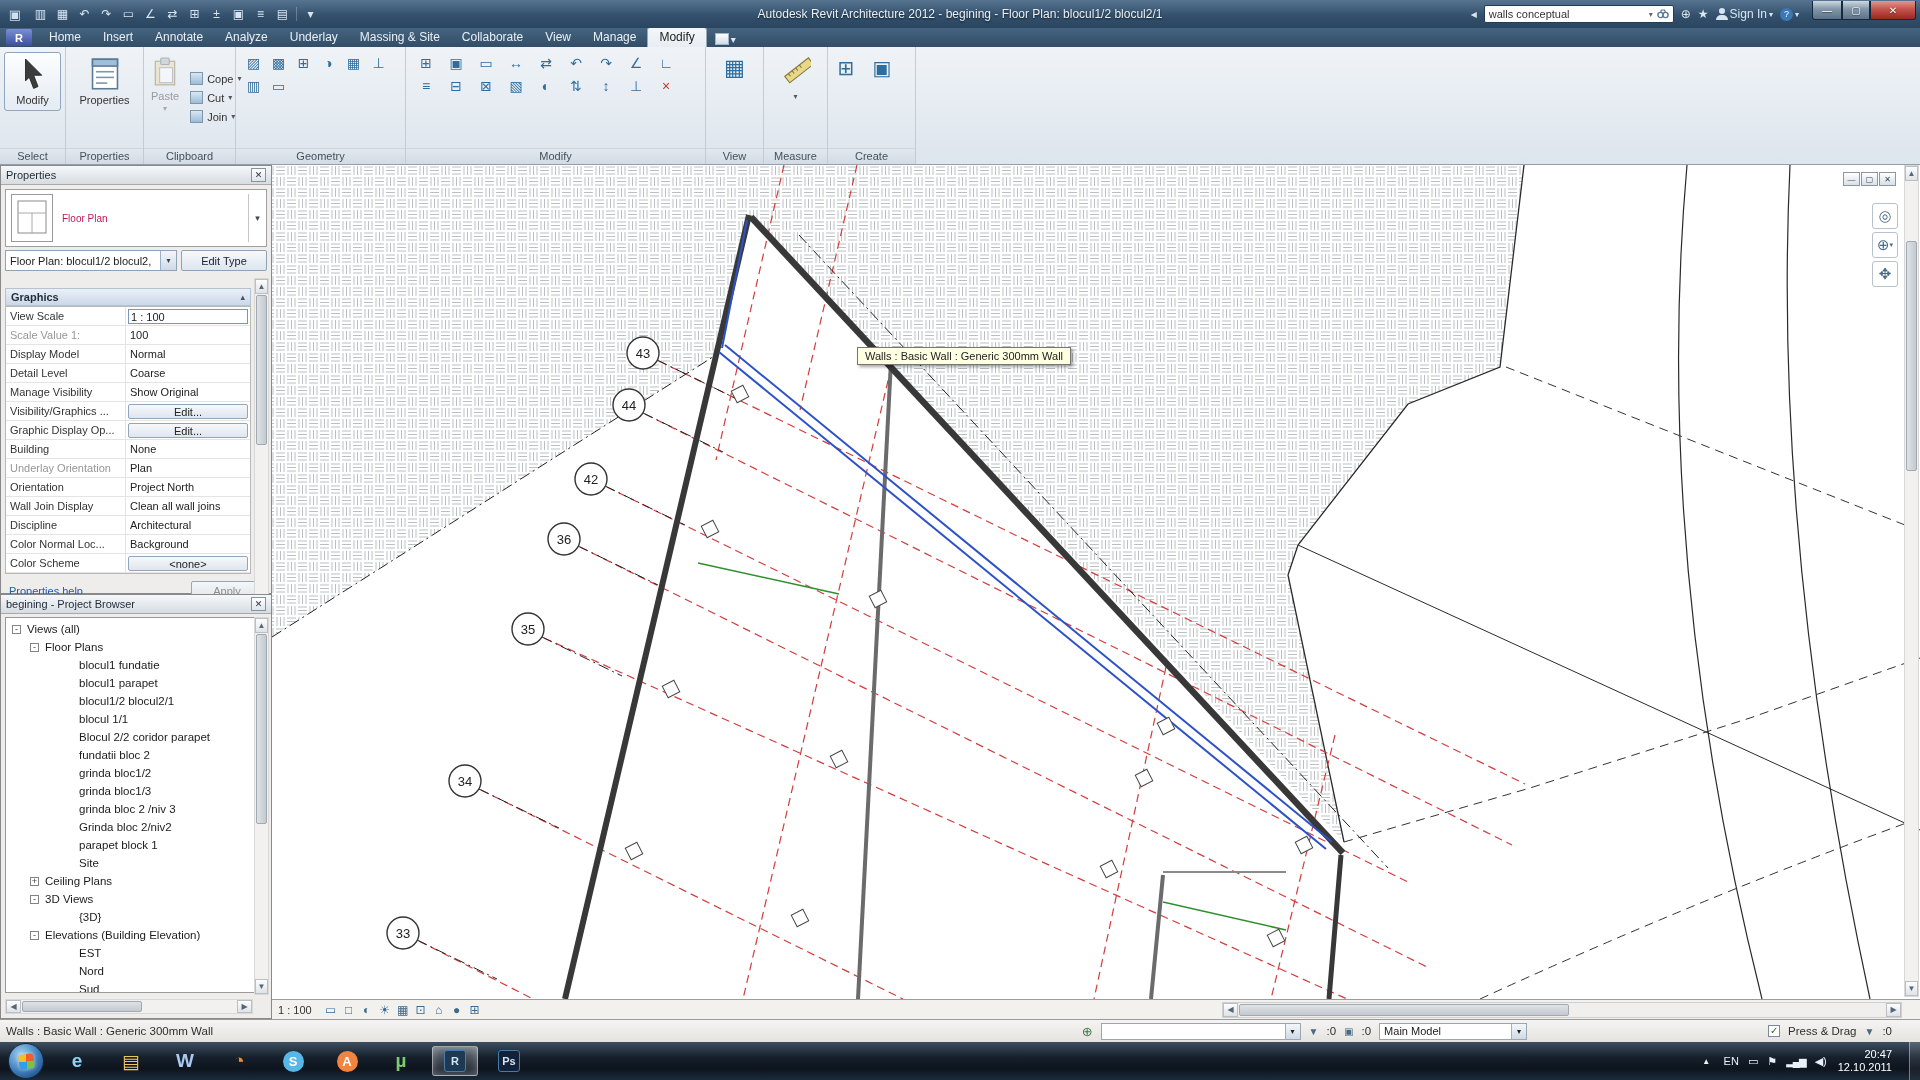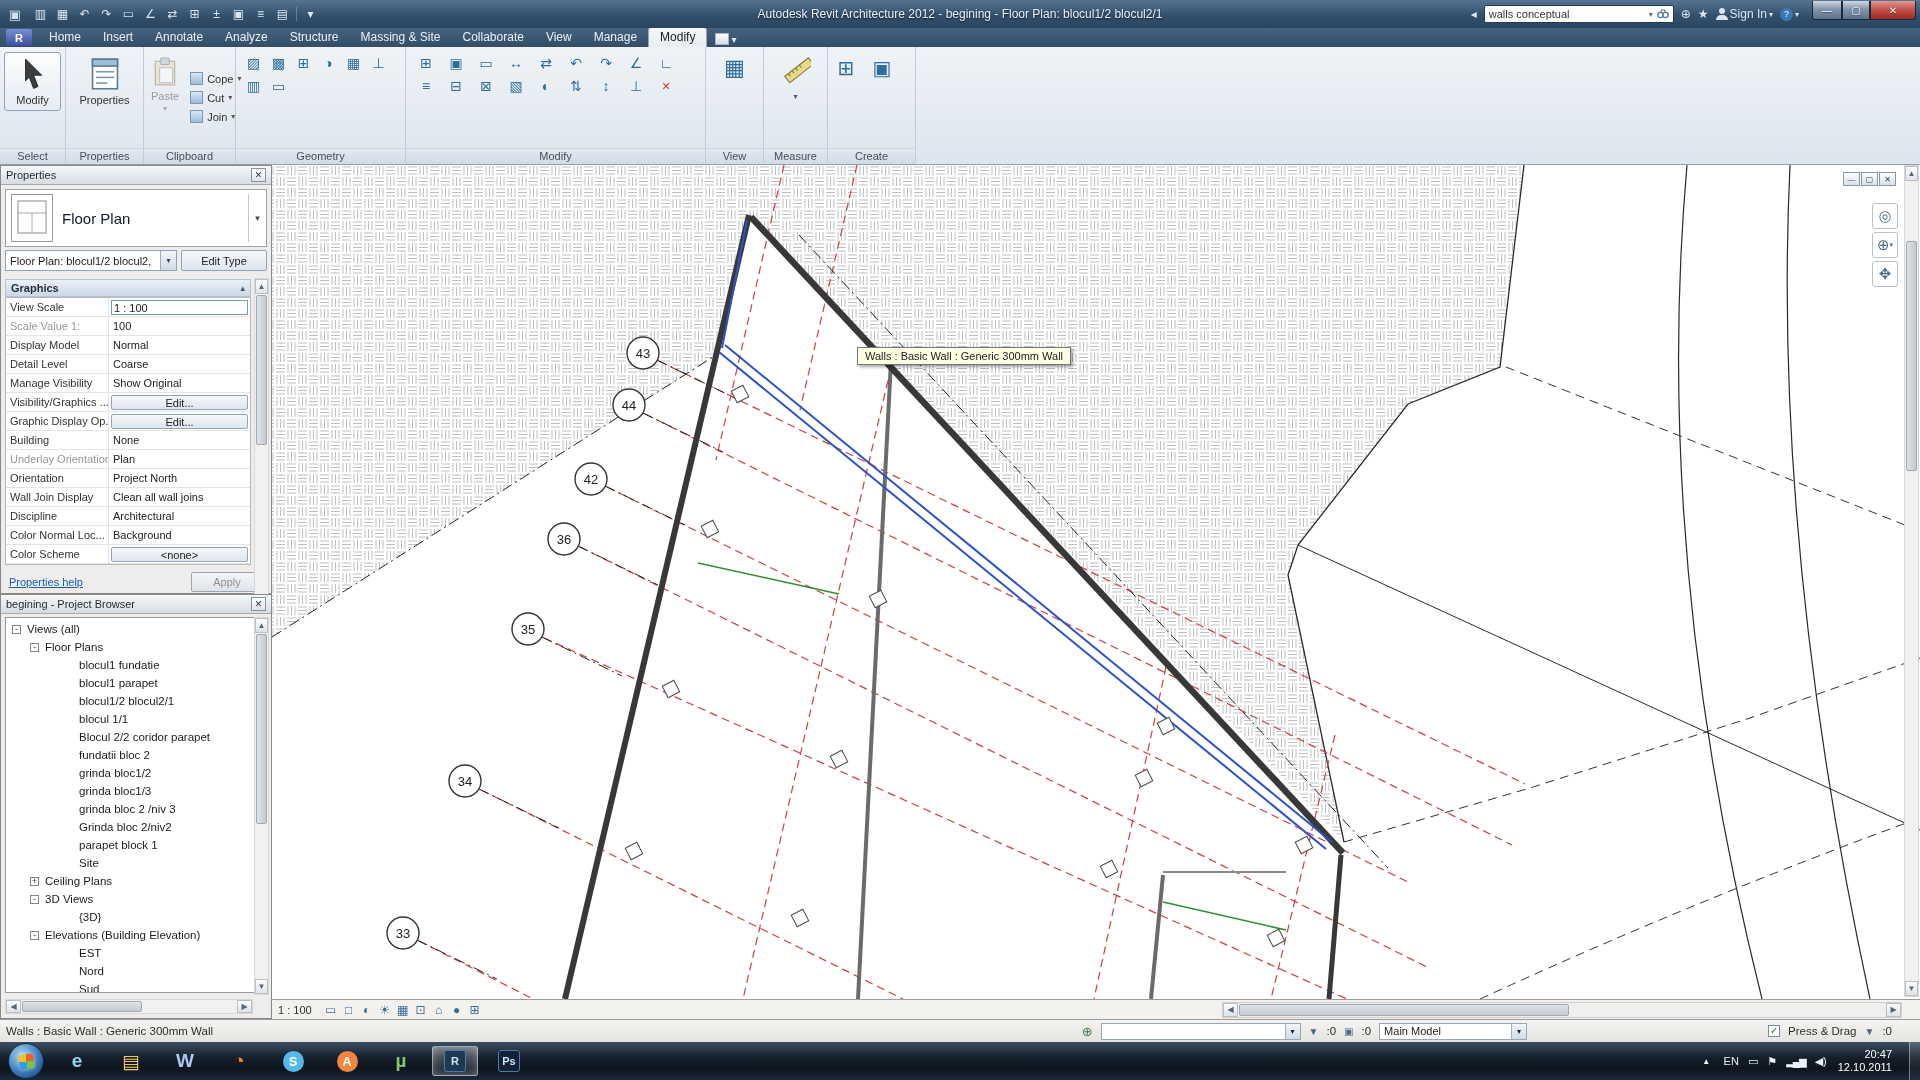--- a/index.html
+++ b/index.html
@@ -51,31 +51,31 @@
   .panel-row{display:flex}
 
   
   .palette{left:0;width:272px;background:#eeedeb;border:1px solid #898989;z-index:10}
   #props{top:165px;height:429px}
   #browser{top:594px;height:425px}
   .pal-title{height:19px;background:linear-gradient(#f6f8fa,#d6dce2);border-bottom:1px solid #a9a9a9;font-size:11px;display:flex;align-items:center;padding:0 5px;color:#1e2a36}
   .close-box{margin-left:auto;width:15px;height:14px;border:1px solid #8494a4;background:linear-gradient(#fff,#dde4ea);font-size:9px;display:flex;align-items:center;justify-content:center;color:#334}
   .type-selector{margin:4px 4px 3px;background:#fff;border:1px solid #9f9f9f;height:58px;display:flex;align-items:center;padding:4px 0 4px 5px;gap:9px}
   .type-thumb{width:42px;height:48px;border:1px solid #9a9a9a;background:#fff;flex:none}
-  .type-name{font-size:15px;color:#0f172a}
+  .type-name{font-size:10px;color:#be185d}
   .dropdown-btn{margin-left:auto;width:18px;align-self:stretch;border-left:1px solid #c6c6c6;display:flex;align-items:center;justify-content:center;color:#444;font-size:9px}
   .combo-row{display:flex;margin:0 4px;gap:4px;height:21px}
   .combo{flex:1;background:#fff;border:1px solid #8fa3b8;font-size:11px;display:flex;align-items:center;padding-left:4px;color:#222;overflow:hidden;white-space:nowrap}
   .combo .arrow{margin-left:auto;width:16px;align-self:stretch;background:linear-gradient(#f3f7fb,#cfdae6);border-left:1px solid #9ab0c6;display:flex;align-items:center;justify-content:center;font-size:8px;color:#345;flex:none}
   .edit-type-btn{width:86px;background:linear-gradient(#f7f9fb,#dde5ee);border:1px solid #8fa3b8;font-size:11px;display:flex;align-items:center;justify-content:center;border-radius:2px;color:#223}
-  .section-header{height:18px;margin:8px 20px 0 4px;background:linear-gradient(#eaf0f7,#ccd8e8);border:1px solid #b4c2d2;font-size:11px;font-weight:bold;display:flex;align-items:center;padding:0 5px;color:#1d2b3a}
+  .section-header{height:18px;margin:17px 20px 0 4px;background:linear-gradient(#eaf0f7,#ccd8e8);border:1px solid #b4c2d2;font-size:11px;font-weight:bold;display:flex;align-items:center;padding:0 5px;color:#1d2b3a}
   .section-header .chev{margin-left:auto;font-size:9px;color:#456}
   .ptable{margin:0 20px 0 4px;border:1px solid #b9b9b9;background:#fff;overflow:hidden}
   .prow{display:flex;height:19px;border-bottom:1px solid #e4e4e4;font-size:11px;background:#fff}
-  .plabel{width:103px;padding:3px 4px 0;color:#333;border-right:1px solid #e4e4e4;overflow:hidden;white-space:nowrap;flex:none}
+  .plabel{width:120px;padding:3px 4px 0;color:#333;border-right:1px solid #e4e4e4;overflow:hidden;white-space:nowrap;flex:none}
   .pval{flex:1;padding:1px 2px;display:flex;align-items:center;overflow:hidden;white-space:nowrap;color:#222}
   .pval-inner{padding:0 2px;width:100%;height:15px;line-height:15px;overflow:hidden}
   .kind-input .pval-inner{border:1px solid #7897b8;background:#fff}
   .kind-button .pval-inner{border:1px solid #93a5b8;background:linear-gradient(#f6f8fa,#dfe6ee);text-align:center;line-height:14px;border-radius:2px}
   .dim .plabel{color:#979797}
   .pfoot{display:flex;align-items:center;margin:7px 8px 0;justify-content:space-between}
   .help-link{color:#1b5db8;text-decoration:underline;font-size:11px}
   .apply-btn{width:72px;height:20px;border:1px solid #9aa6b2;background:linear-gradient(#f4f6f8,#dfe4ea);color:#8f8f8f;font-size:11px;display:flex;align-items:center;justify-content:center;border-radius:2px}
   .vscroll{position:absolute;width:15px;background:#f2f1ef;border:1px solid #d8d8d8}
   .sb-btn{height:15px;background:linear-gradient(#fdfdfd,#dfe3e7);border:1px solid #b9bfc5;font-size:8px;color:#567;display:flex;align-items:center;justify-content:center}
@@ -177,21 +177,21 @@
   </div>
 </div>
 
 <div id="tabrow" class="abs">
   <div class="rlogo">R</div>
   <div style="display:flex;align-items:flex-end">
       <div class="tab"><span>Home</span></div>
       <div class="tab"><span>Insert</span></div>
       <div class="tab"><span>Annotate</span></div>
       <div class="tab"><span>Analyze</span></div>
-      <div class="tab"><span>Structure</span></div>
+      <div class="tab"><span>Underlay</span></div>
       <div class="tab"><span>Massing &amp; Site</span></div>
       <div class="tab"><span>Collaborate</span></div>
       <div class="tab"><span>View</span></div>
       <div class="tab"><span>Manage</span></div>
       <div class="tab active"><span>Modify</span></div>
     </div>
   <div class="tab-extra">
     <span class="box"></span>
       <span>▾</span>
   </div>

